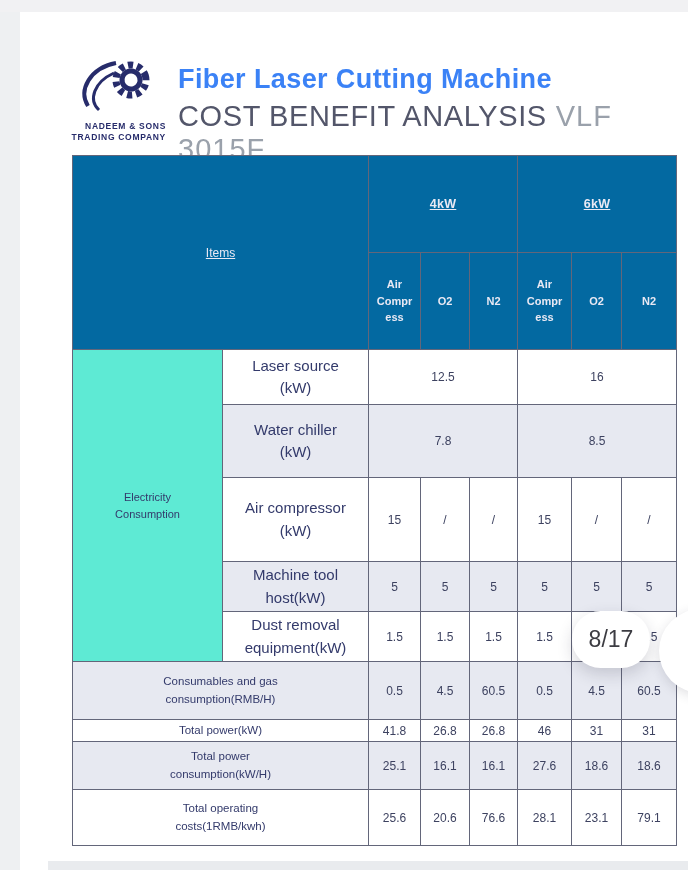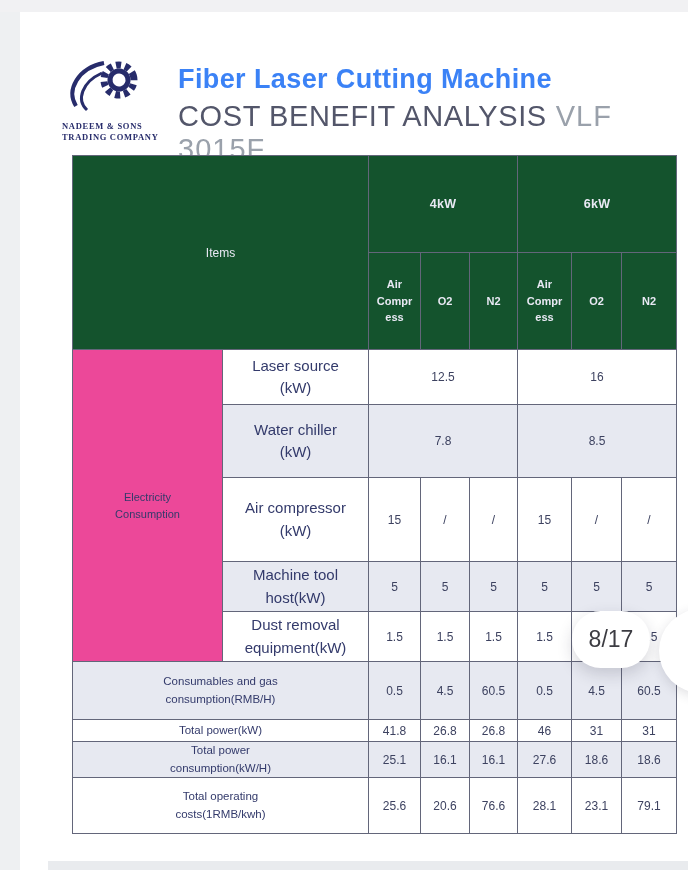--- a/index.html
+++ b/index.html
@@ -14,49 +14,49 @@
     position: absolute; left: 20px; top: 12px;
     width: 668px; height: 858px;
     background: #ffffff;
   }
   .bottom-band {
     position: absolute; left: 48px; top: 861px; width: 640px; height: 9px;
     background: #e9ebee;
   }
 
   
-  .logo-block { position: absolute; left: 42px; top: 42px; width: 104px; text-align: left; font-family: Liberation Serif, serif; }
+  .logo-block { position: absolute; left: 42px; top: 42px; width: 104px; text-align: right; }
   .logo-text { color: #272c6b; font-weight: bold; font-size: 8.5px; letter-spacing: 0.7px; line-height: 1.25; margin-top: 1px; }
   .title-block { position: absolute; left: 158px; top: 52px; }
   .title-line1 { font-size: 27px; color: #3b82f6; font-weight: 700; letter-spacing: 0.4px; }
   .title-line2 { font-size: 29px; color: #53566a; font-weight: 500; letter-spacing: 0.6px; margin-top: 5px; }
   .title-line2 .model { color: #9aa1ab; font-weight: 400; margin-left: 9px; letter-spacing: 1px; }
 
   
   table.cost {
     position: absolute; left: 52px; top: 143px;
     width: 604px; border-collapse: collapse; table-layout: fixed;
   }
   table.cost td {
     border: 1px solid #63667a;
     text-align: center; vertical-align: middle;
     padding: 0; overflow: hidden;
   }
-  td.hdr { background: #14532d; color: #e9e9f4; border-color: #7f82a2; }
+  td.hdr { background: #0369a1; color: #e9e9f4; border-color: #7f82a2; text-decoration: underline; }
   td.hdr.grp { font-size: 12.5px; font-weight: bold; letter-spacing: 0.3px; }
   td.hdr.items { font-size: 12px; font-weight: normal; }
   td.subhdr { font-size: 11px; font-weight: bold; line-height: 1.5; }
   td.subhdr span { display: inline-block; max-width: 40px; overflow-wrap: anywhere; }
   .alt  { background: #e7e9f1; }
   .white{ background: #ffffff; }
   td.item-label { font-size: 15px; color: #333a6b; line-height: 1.5; }
   td.item-label span { display: inline-block; max-width: 106px; }
   td.merged-label { font-size: 11.5px; color: #333a6b; line-height: 1.5; }
   td.merged-label span { display: inline-block; max-width: 150px; }
-  td.group-label { background: #ec4899; font-size: 11px; color: #333a6b; line-height: 1.5; }
+  td.group-label { background: #5eead4; font-size: 11px; color: #333a6b; line-height: 1.5; }
   td.group-label span { display: inline-block; max-width: 90px; }
   td.val { font-size: 12px; color: #3d4260; margin-left: 12px; }
 
   
   .page-badge {
     position: absolute; left: 572px; top: 611px; width: 78px; height: 57px;
     background: #ffffff; border-radius: 29px;
     box-shadow: 0 6px 16px rgba(40,40,60,0.18);
     display: flex; align-items: center; justify-content: center;
     font-size: 23px; color: #3c3c42;
@@ -173,21 +173,21 @@
     </tr>
     <tr style="height:22px">
       <td class="merged-label white" colspan="2"><span>Total power(kW)</span></td>
       <td class="val white">41.8</td>
       <td class="val white">26.8</td>
       <td class="val white">26.8</td>
       <td class="val white">46</td>
       <td class="val white">31</td>
       <td class="val white">31</td>
     </tr>
-    <tr style="height:36px">
+    <tr style="height:48px">
       <td class="merged-label alt" colspan="2"><span>Total power consumption(kW/H)</span></td>
       <td class="val alt">25.1</td>
       <td class="val alt">16.1</td>
       <td class="val alt">16.1</td>
       <td class="val alt">27.6</td>
       <td class="val alt">18.6</td>
       <td class="val alt">18.6</td>
     </tr>
     <tr style="height:56px">
       <td class="merged-label white" colspan="2"><span>Total operating costs(1RMB/kwh)</span></td>

